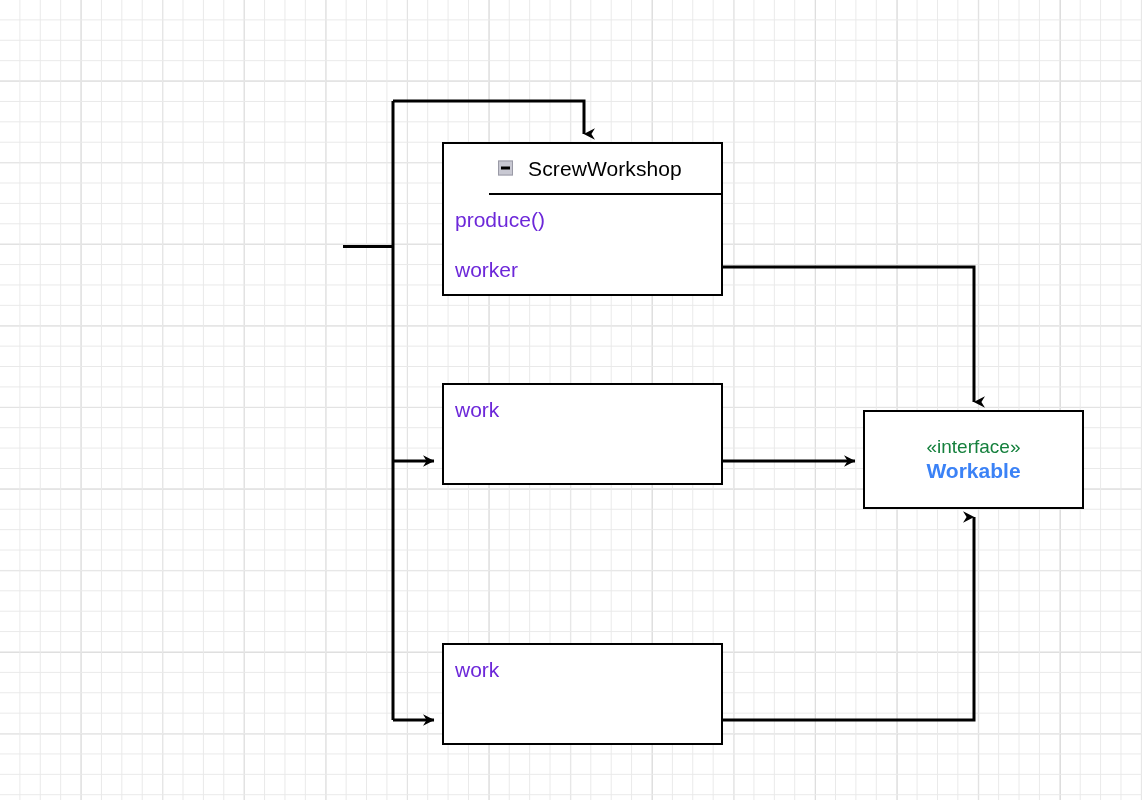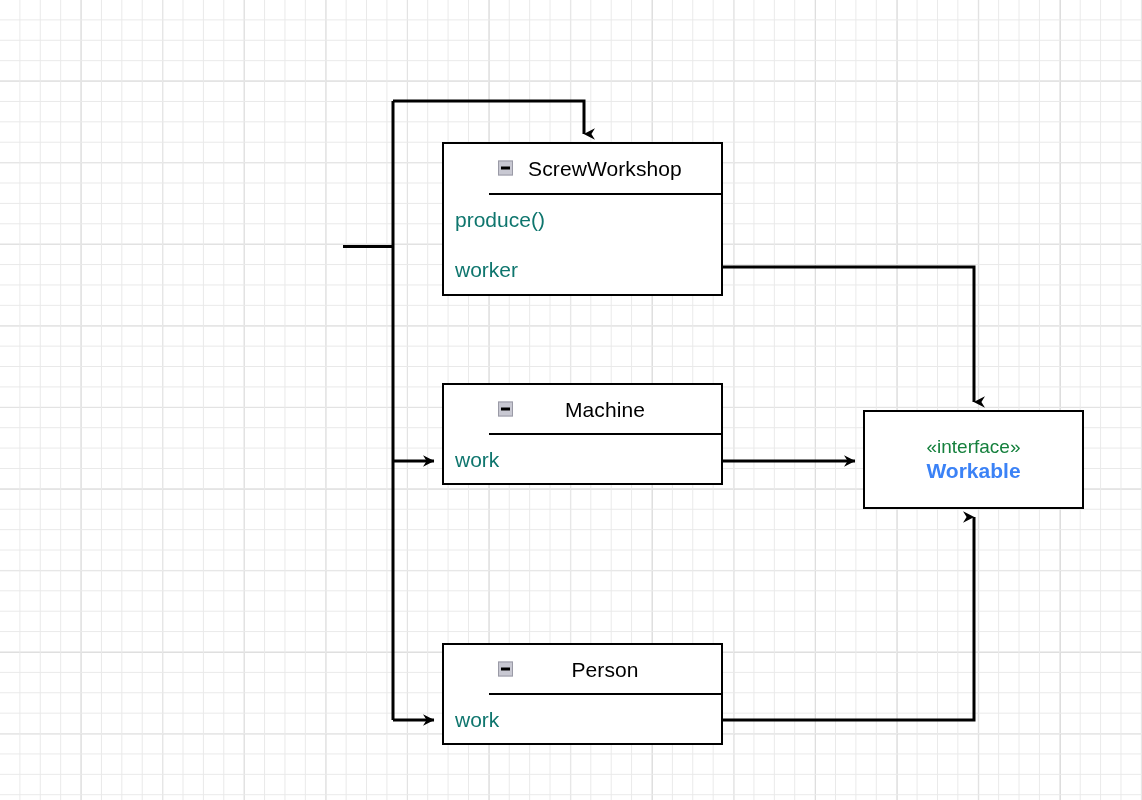--- a/index.html
+++ b/index.html
@@ -81,21 +81,21 @@
     margin-top: -1.5px;
     height: 3px;
     background: #000000;
   }
   .uml-row {
     box-sizing: border-box;
     display: flex;
     align-items: center;
     padding-left: 11px;
     font-size: 21px;
-    color: #0f766e;
+    color: #6d28d9;
     line-height: 1;
   }
   .uml-row + .uml-row {
     border-top: 0;
   }
   .iface-box {
     position: absolute;
     box-sizing: border-box;
     border: 2.5px solid #000000;
     background: #ffffff;
@@ -158,32 +158,24 @@
   <div class="uml-class" style="left:442px; top:142px; width:281px; height:154px;">
     <div class="uml-header" style="height:51px;">
       <span class="collapse-icon"></span>
       <span class="uml-title">ScrewWorkshop</span>
     </div>
     <div class="uml-row" style="height:50px;">produce()</div>
     <div class="uml-row" style="height:50px;">worker</div>
   </div>
 
   <div class="uml-class" style="left:442px; top:383px; width:281px; height:102px;">
-    <div class="uml-header" style="height:51px;">
-      <span class="collapse-icon"></span>
-      <span class="uml-title">Machine</span>
-    </div>
     <div class="uml-row" style="height:48.5px;">work</div>
   </div>
 
   <div class="uml-class" style="left:442px; top:643px; width:281px; height:102px;">
-    <div class="uml-header" style="height:51px;">
-      <span class="collapse-icon"></span>
-      <span class="uml-title">Person</span>
-    </div>
     <div class="uml-row" style="height:48.5px;">work</div>
   </div>
 
   <div class="iface-box" style="left:863px; top:410px; width:221px; height:99px;">
     <span class="iface-stereotype">«interface»</span>
     <span class="iface-name">Workable</span>
   </div>
 
 </div>
 

